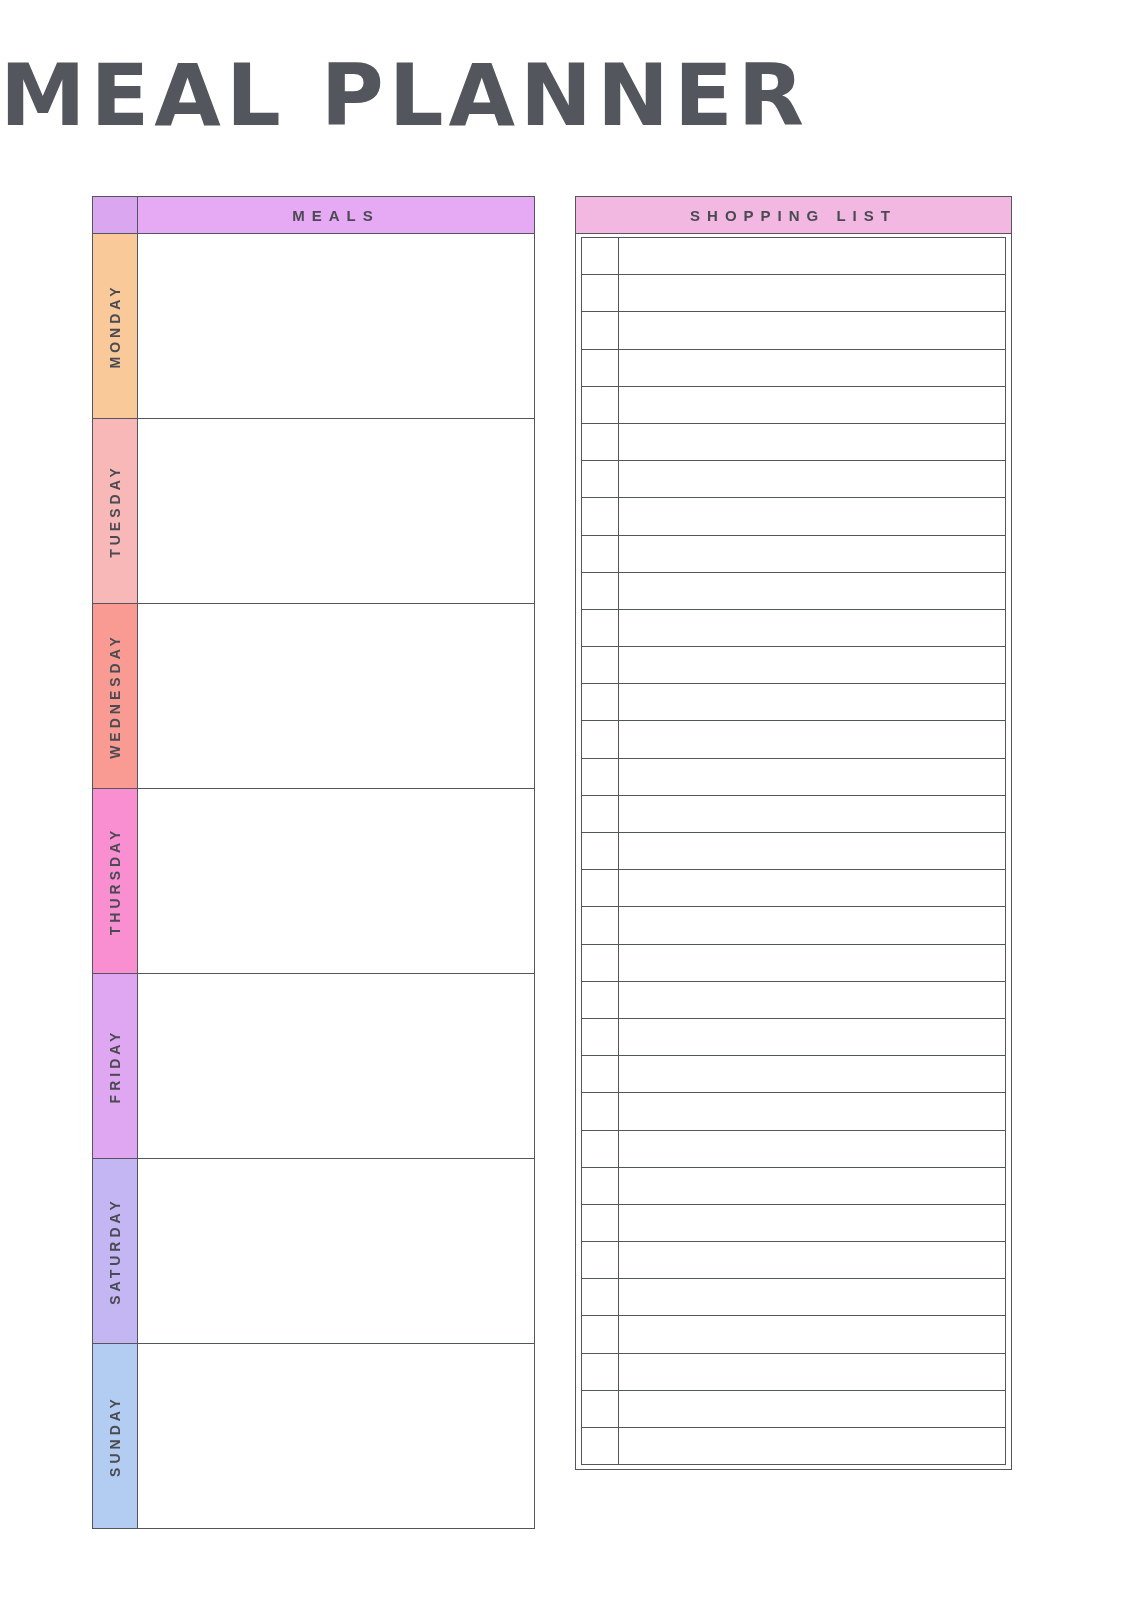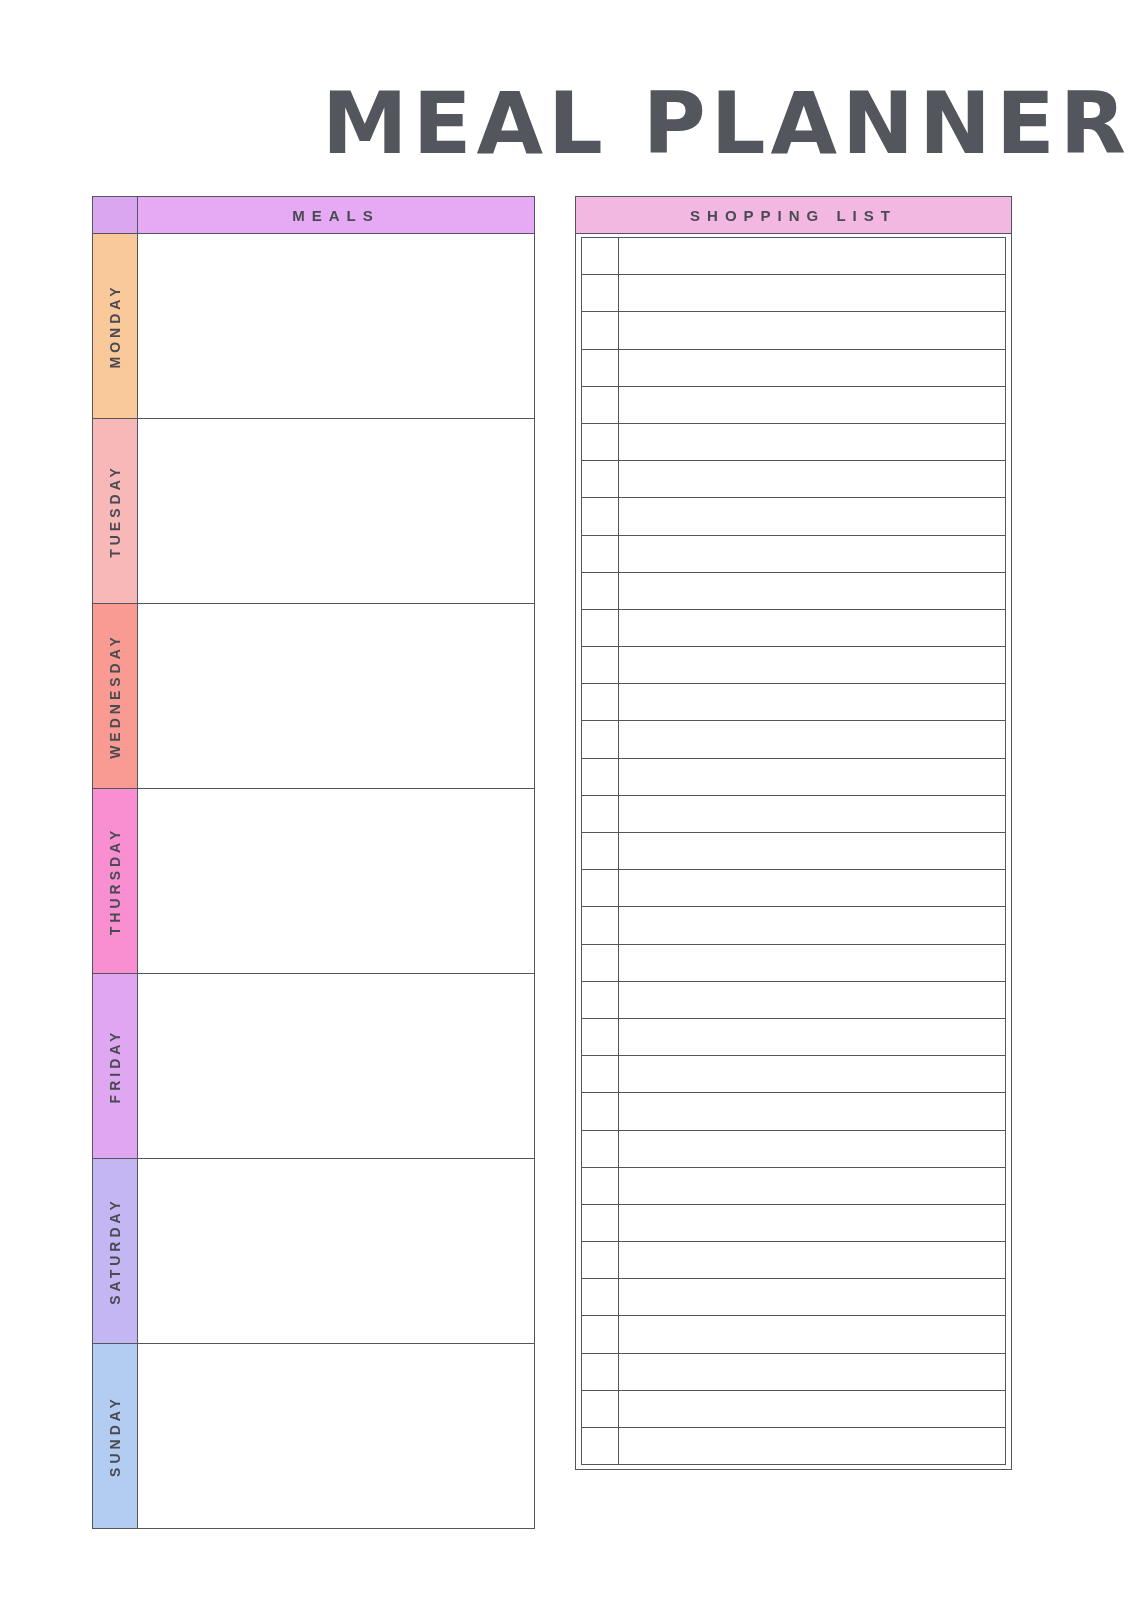--- a/index.html
+++ b/index.html
@@ -17,28 +17,28 @@
   }
 
   .page {
     width: 1131px;
     height: 1600px;
     position: relative;
     box-sizing: border-box;
   }
 
   .title {
-    text-align: right;
+    text-align: left;
     font-family: "DejaVu Sans", sans-serif;
     font-weight: bold;
     font-size: 86px;
     letter-spacing: 5px;
     color: #54565e;
     margin: 0;
-    padding-top: 80px;
+    padding-top: 52px;
     line-height: 1;
     white-space: nowrap;
   }
 
   .content {
     position: absolute;
     top: 196px;
     left: 92px;
     width: 920px;
     display: flex;

